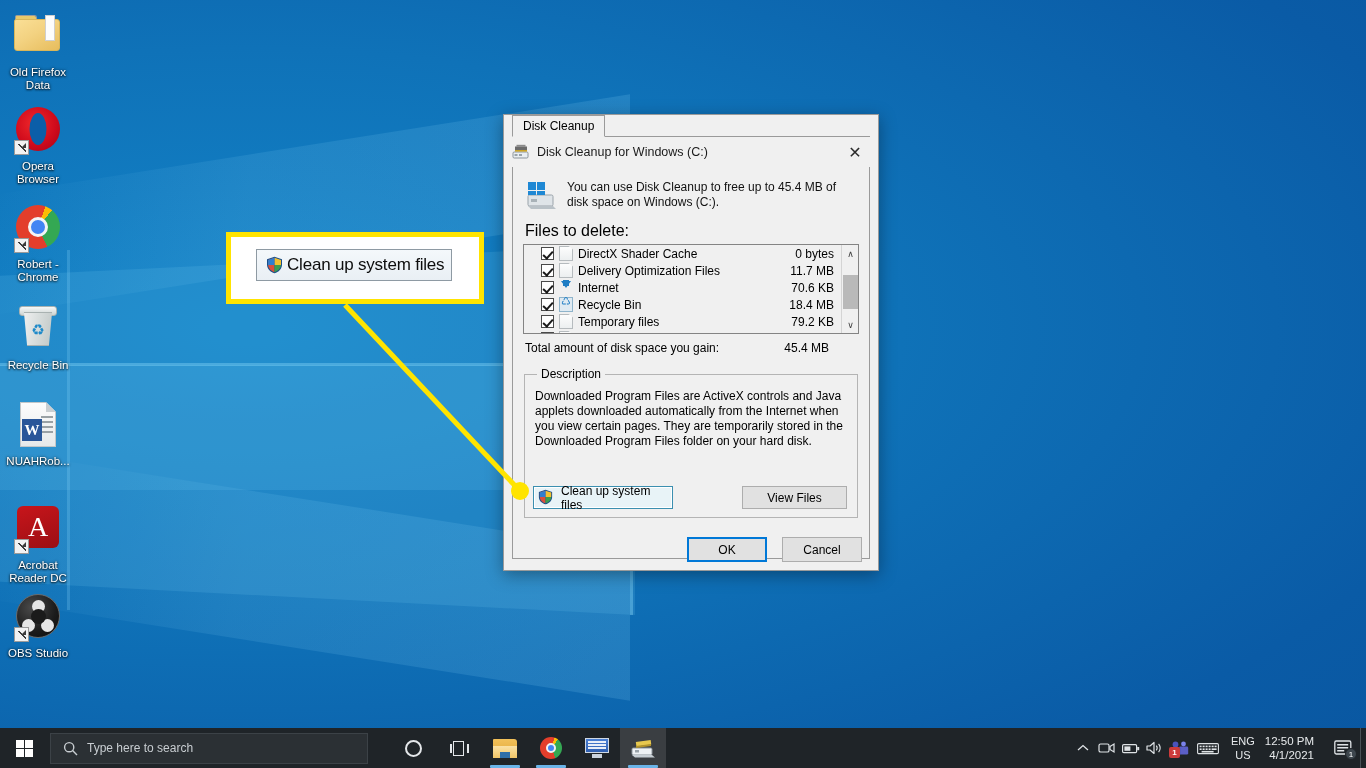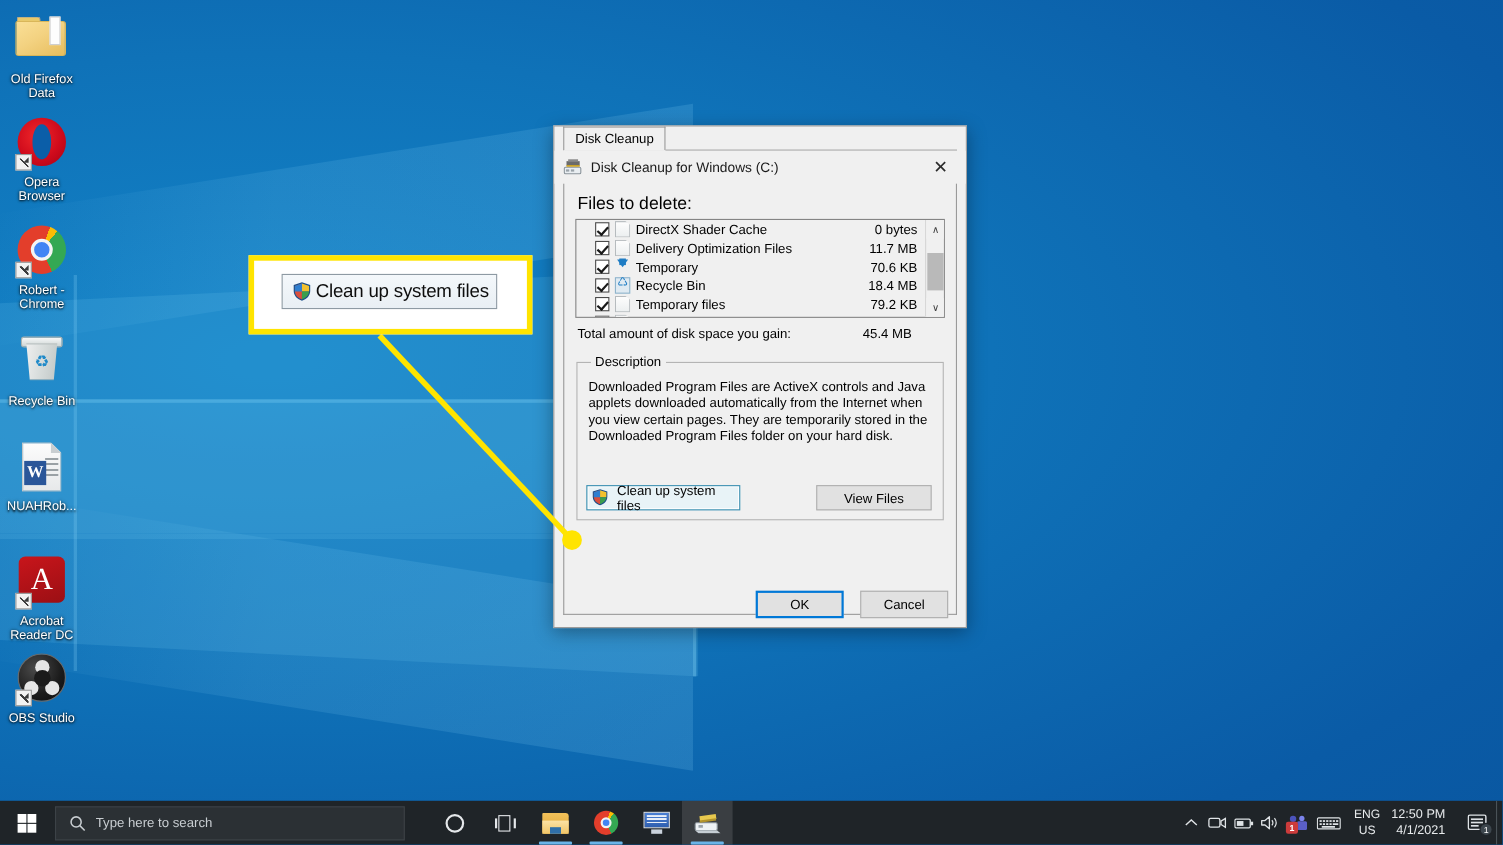--- a/index.html
+++ b/index.html
@@ -528,41 +528,57 @@
         <rect x="3" y="6" width="12" height="1.6" fill="#c9a227"></rect>
         <rect x="4.5" y="0.8" width="9" height="2" fill="#8a8a8a"></rect>
       </svg>
     </span>
     <span id="title-text">Disk Cleanup for Windows (C:)</span>
     <span id="close-btn">✕</span>
   </div>
 
   <div id="tabpanel">
 
+    <div class="intro">
+      <span class="drive-icon">
+        <svg width="32" height="30" viewBox="0 0 32 30">
+          <rect x="3" y="15" width="25" height="11" rx="1.5" fill="#dfe4e8" stroke="#9aa3aa"></rect>
+          <path d="M3 26 L6 29 L31 29 L28 26 Z" fill="#b9c1c7"></path>
+          <rect x="6" y="19" width="6" height="3" fill="#a9b2b8"></rect>
+          <g>
+            <rect x="3" y="2" width="8" height="8" fill="#1f88d4"></rect>
+            <rect x="12" y="2" width="8" height="8" fill="#1f88d4"></rect>
+            <rect x="3" y="11" width="8" height="4" fill="#1f88d4"></rect>
+            <rect x="12" y="11" width="8" height="4" fill="#1f88d4"></rect>
+          </g>
+        </svg>
+      </span>
+      <span class="intro-text">You can use Disk Cleanup to free up to 45.4 MB of disk space on Windows (C:).</span>
+    </div>
 
     <div class="section-label">Files to delete:</div>
 
     <div id="filelist">
       <div id="filelist-items">
           <div class="frow">
             <span class="cbx checked"></span>
             <span class="fico doc"></span>
             <span class="fname">DirectX Shader Cache</span>
             <span class="fsize">0 bytes</span>
           </div>
           <div class="frow">
             <span class="cbx checked"></span>
             <span class="fico doc"></span>
             <span class="fname">Delivery Optimization Files</span>
             <span class="fsize">11.7 MB</span>
           </div>
           <div class="frow">
             <span class="cbx checked"></span>
             <span class="fico dl"></span>
-            <span class="fname">Temporary</span>
+            <span class="fname">Internet</span>
             <span class="fsize">70.6 KB</span>
           </div>
           <div class="frow">
             <span class="cbx checked"></span>
             <span class="fico bin"></span>
             <span class="fname">Recycle Bin</span>
             <span class="fsize">18.4 MB</span>
           </div>
           <div class="frow">
             <span class="cbx checked"></span>

